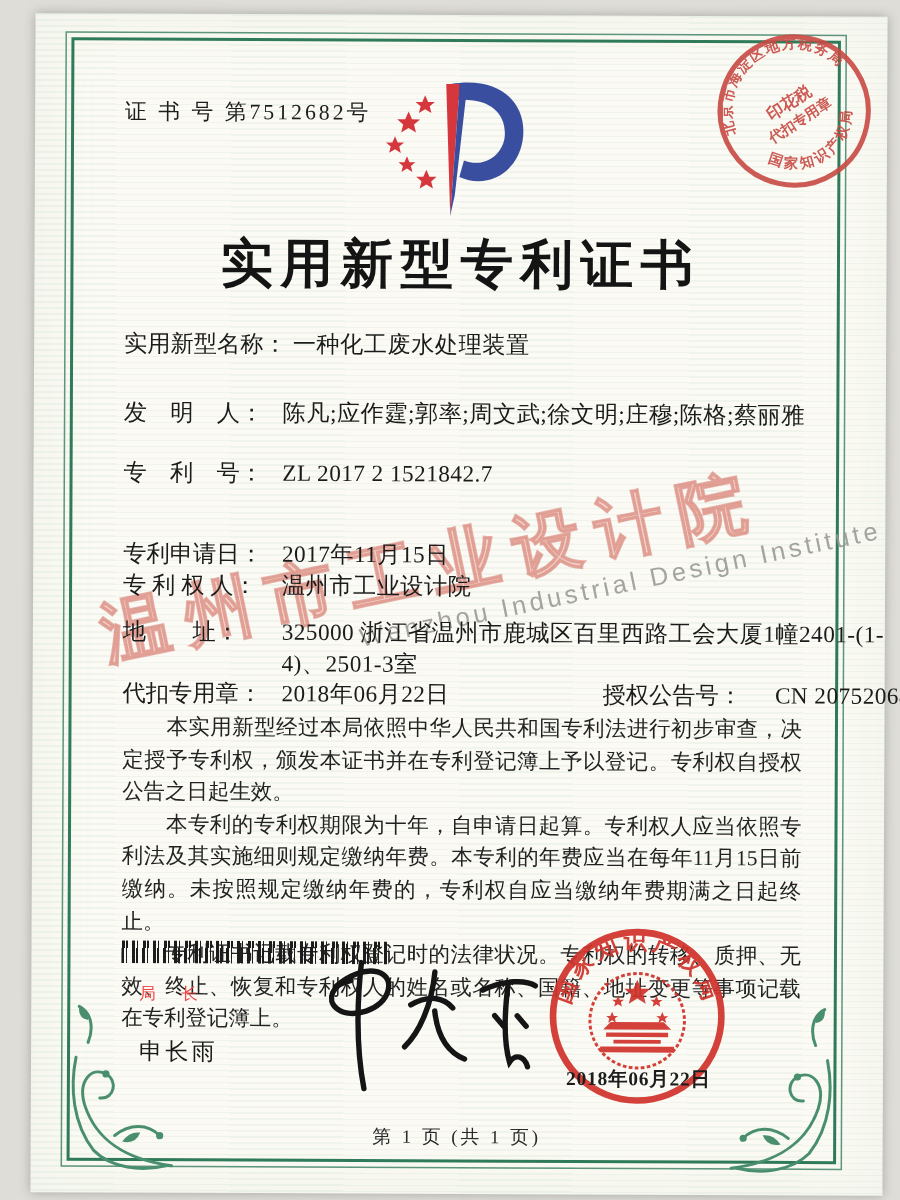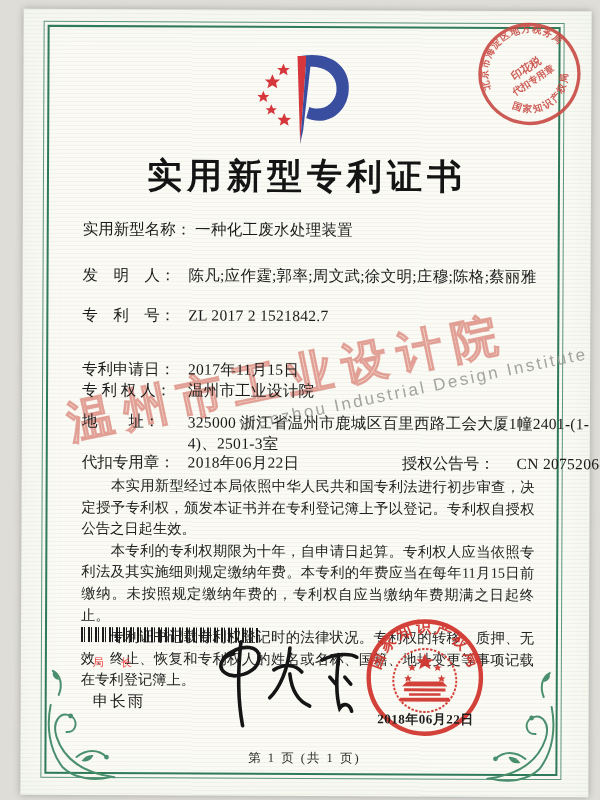--- a/index.html
+++ b/index.html
@@ -110,20 +110,21 @@
       <path d="M16,6 q6,2 6,9 q-7,-1 -6,-9z"></path>
       <path d="M45,96 q5,-7 12,-6 q-3,8 -12,6z"></path>
     </g>
   </svg>
 
   <div class="watermark">
     <div class="wm-cn">温州市工业设计院</div>
     <div class="wm-en">Wenzhou Industrial Design Institute</div>
   </div>
 
+  <div class="cert-no">证 书 号 第7512682号</div>
 
   <svg class="logo" viewBox="0 0 130 108">
     <defs>
       <path id="lstar" d="M0,-4 L1.2,-1.2 4,-1.2 1.9,0.6 2.6,3.4 0,1.8 -2.6,3.4 -1.9,0.6 -4,-1.2 -1.2,-1.2 Z"></path>
     </defs>
     <path d="M64,6 C98,0 116,20 112,44 C108,66 88,76 70,68 L73,57 C86,62 98,54 100,42 C102,26 90,14 66,17 Z" fill="#3a4e9f"></path>
     <polygon points="61,6 70,6 64,94" fill="#d5373d"></polygon>
     <polygon points="70,6 75,7 67,80 64,94" fill="#3a4e9f"></polygon>
     <g fill="#d5373d">
       <use href="#lstar" transform="translate(47,20) scale(1.6)"></use>

